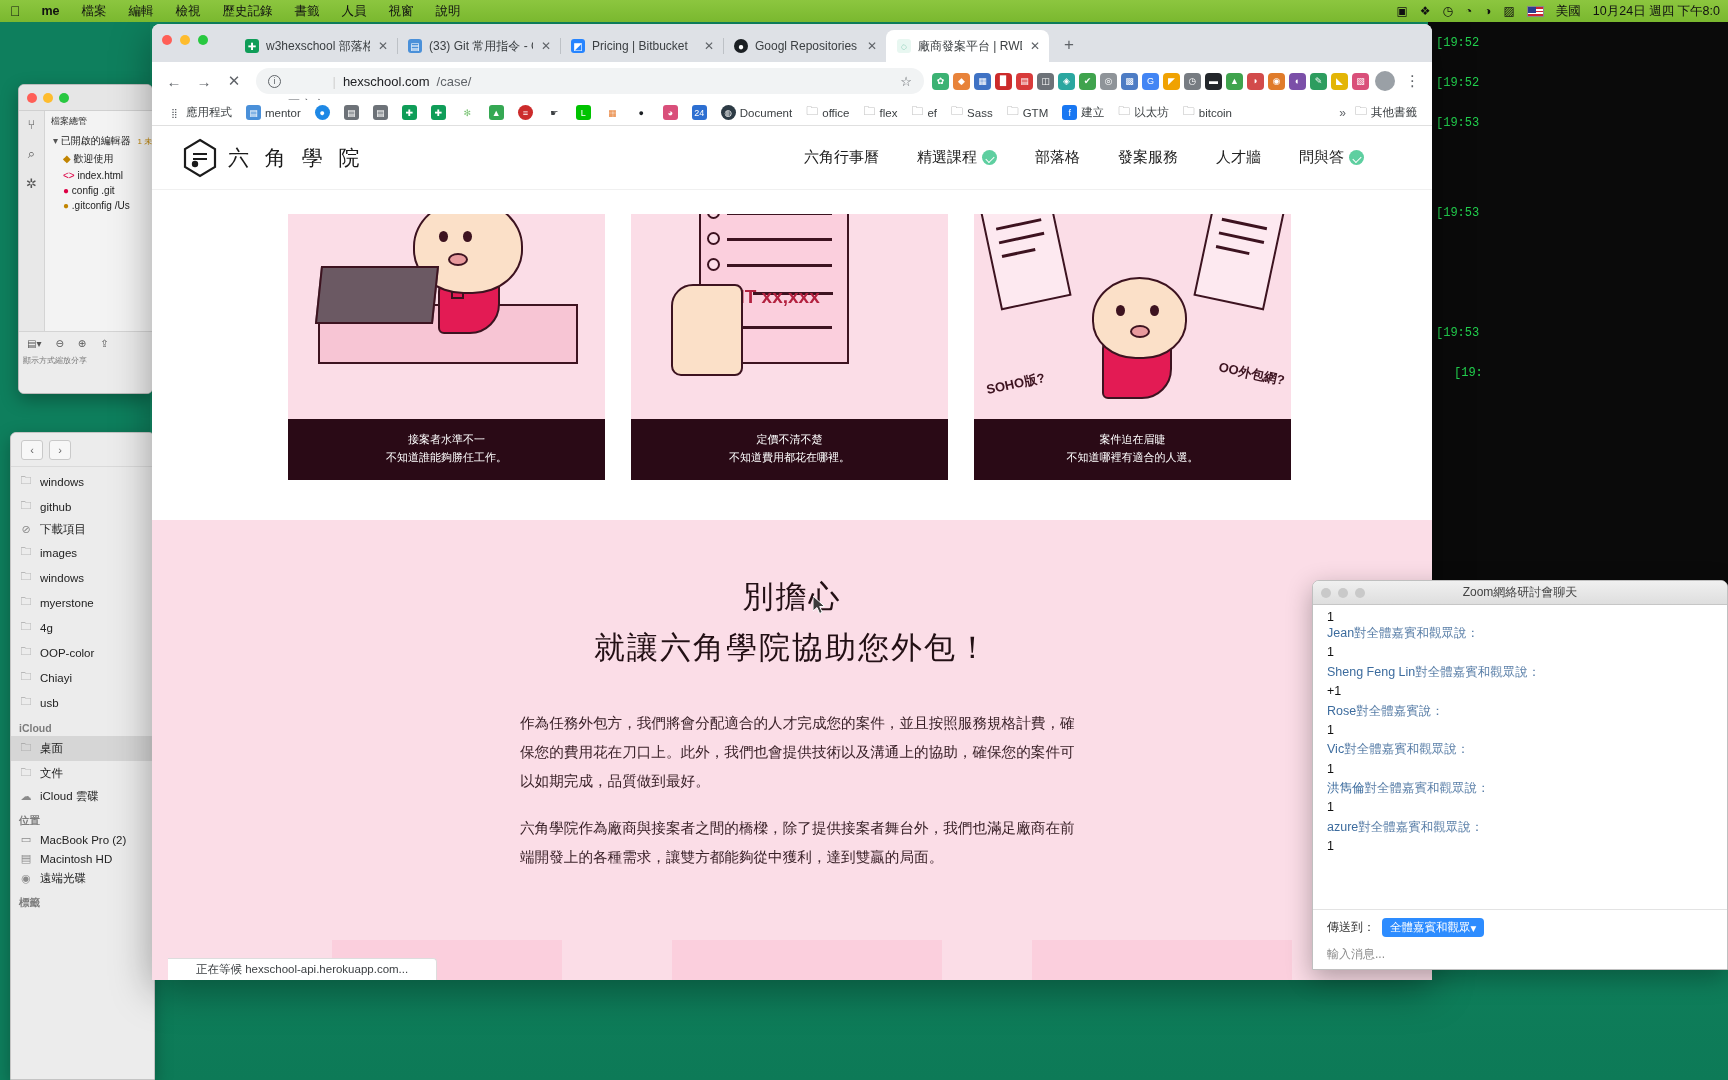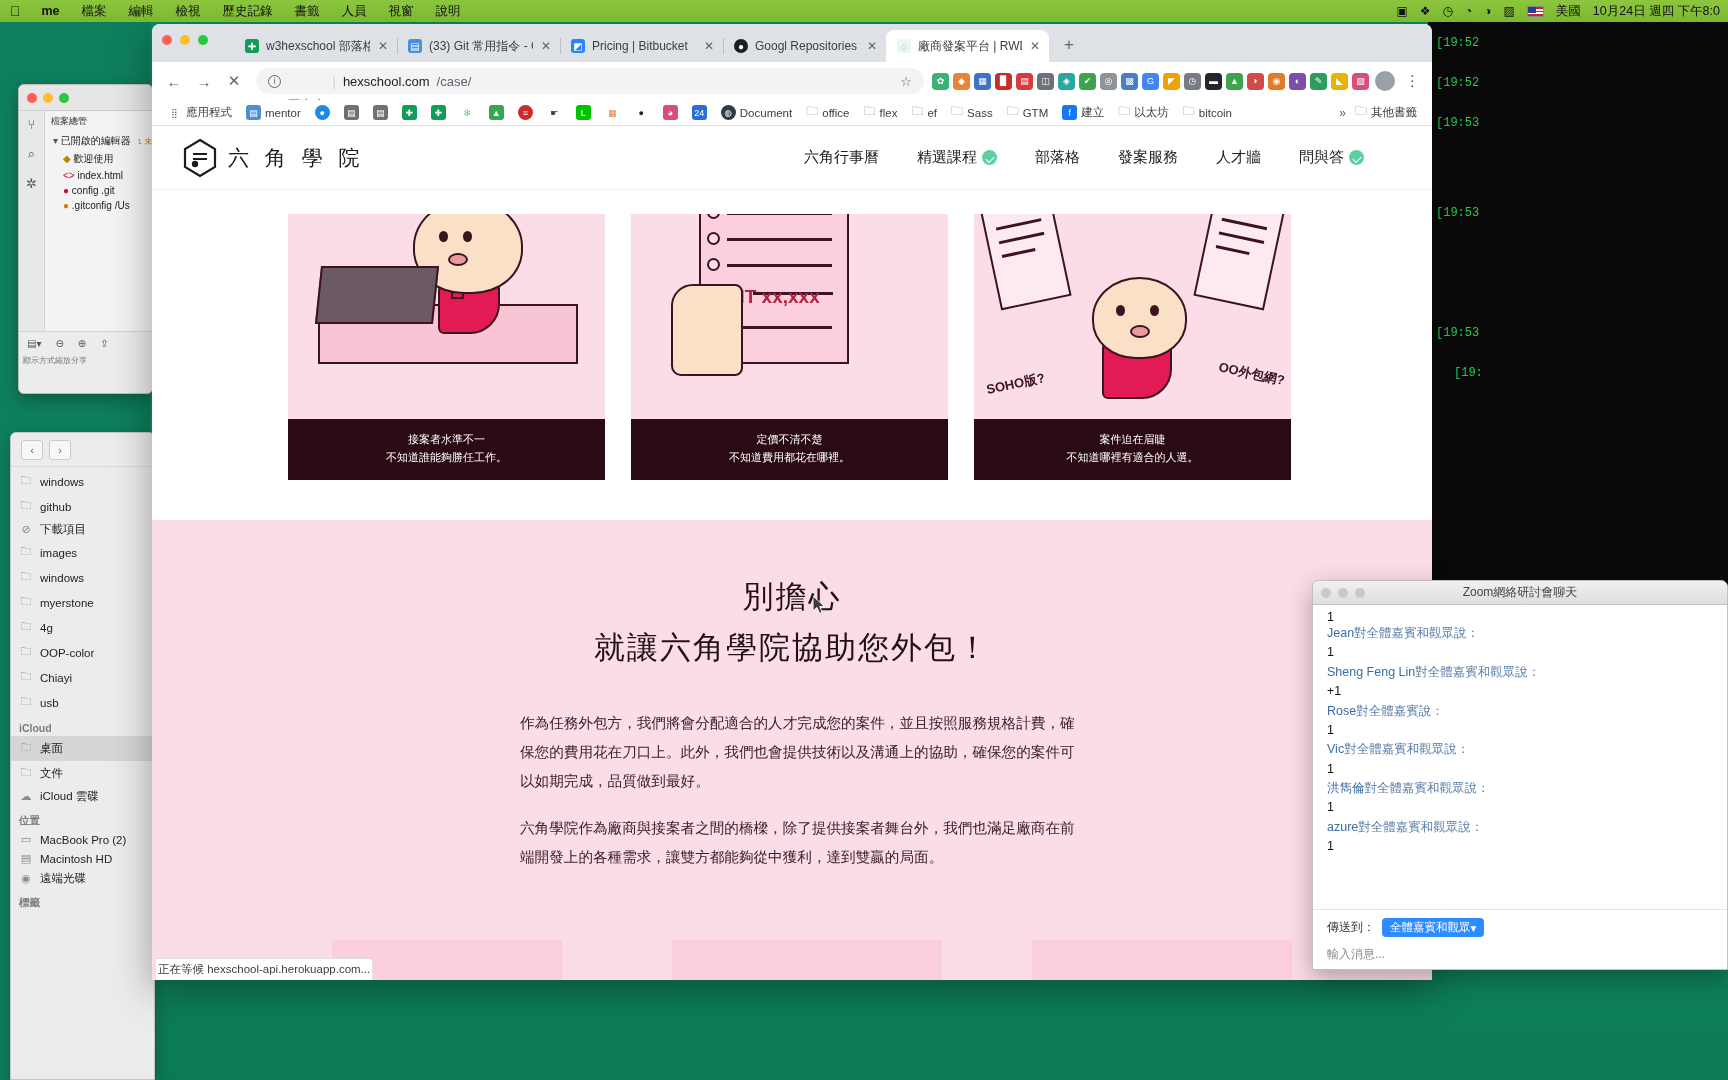--- a/index.html
+++ b/index.html
@@ -184,23 +184,23 @@
 
   #hero{ margin-top:40px; background:#fbdde7; padding:52px 0 30px; text-align:center; min-height:420px;}
   #hero h1{ font-size:31px; color:#231015; font-weight:500; letter-spacing:2px; line-height:1.62;}
   #hero h1 .l2{ display:block; }
   #hero .body{ max-width:580px; margin:36px auto 0; text-align:left; padding-left:18px;}
   #hero .body p{ font-size:14.6px; color:#3a2229; line-height:2.0; margin-bottom:18px;}
 
   #hero2{ position:relative; height:150px; background:#fbdde7; }
   .sq{ position:absolute; background:#fbcfdd; }
 
-  #statusbar{ position:absolute; left:4px; bottom:0; height:22px; background:#fff;
+  #statusbar{ position:absolute; left:16px; bottom:0; height:22px; background:#fff;
      border-top:1px solid #ddd; border-right:1px solid #ddd; border-radius:0 4px 0 0;
-     display:flex; align-items:center; padding:0 2px; font-size:11.5px; color:#3c4043;
+     display:flex; align-items:center; padding:0 28px; font-size:11.5px; color:#3c4043;
      max-width:430px; white-space:nowrap; overflow:hidden; z-index:160;}
 
   
   #zoomchat{
     position:absolute; left:1312px; top:580px; width:416px; height:390px;
     background:#fff; border:1px solid #bfbfbf; border-radius:7px 7px 0 0;
     overflow:hidden; z-index:500; box-shadow:0 8px 26px rgba(0,0,0,.3);
   }
   #zoomchat .ztb{ height:24px; background:linear-gradient(180deg,#f0f0f0,#dedede);
      border-bottom:1px solid #c6c6c6; display:flex; align-items:center; padding-left:8px; gap:7px;

